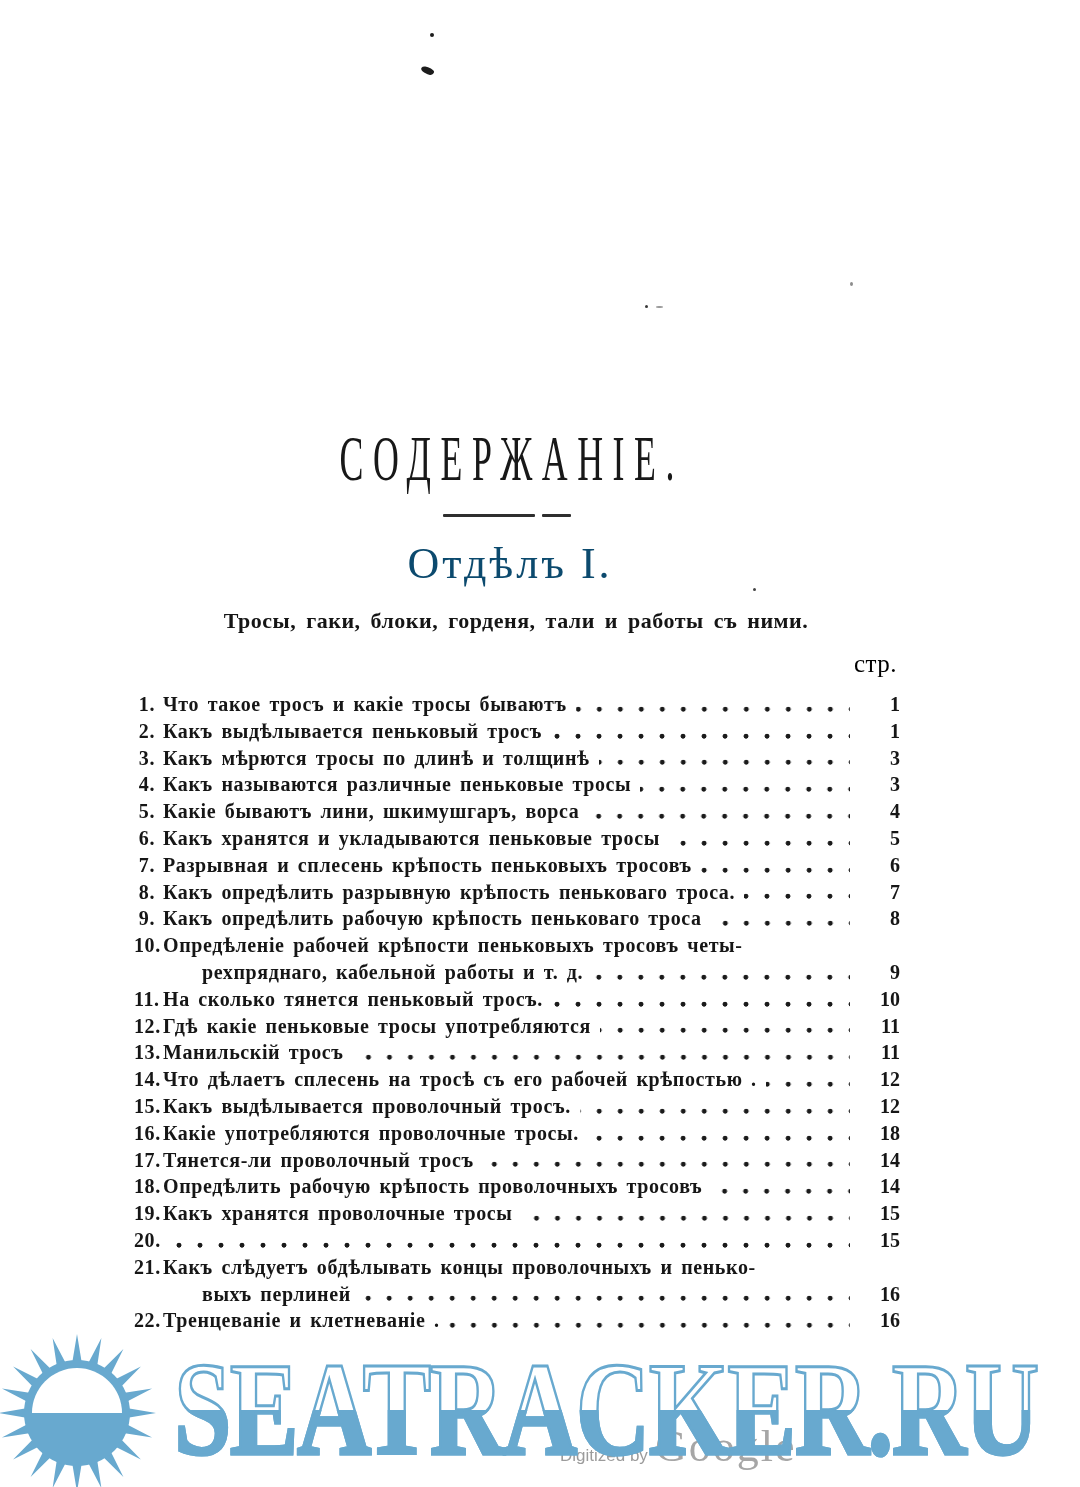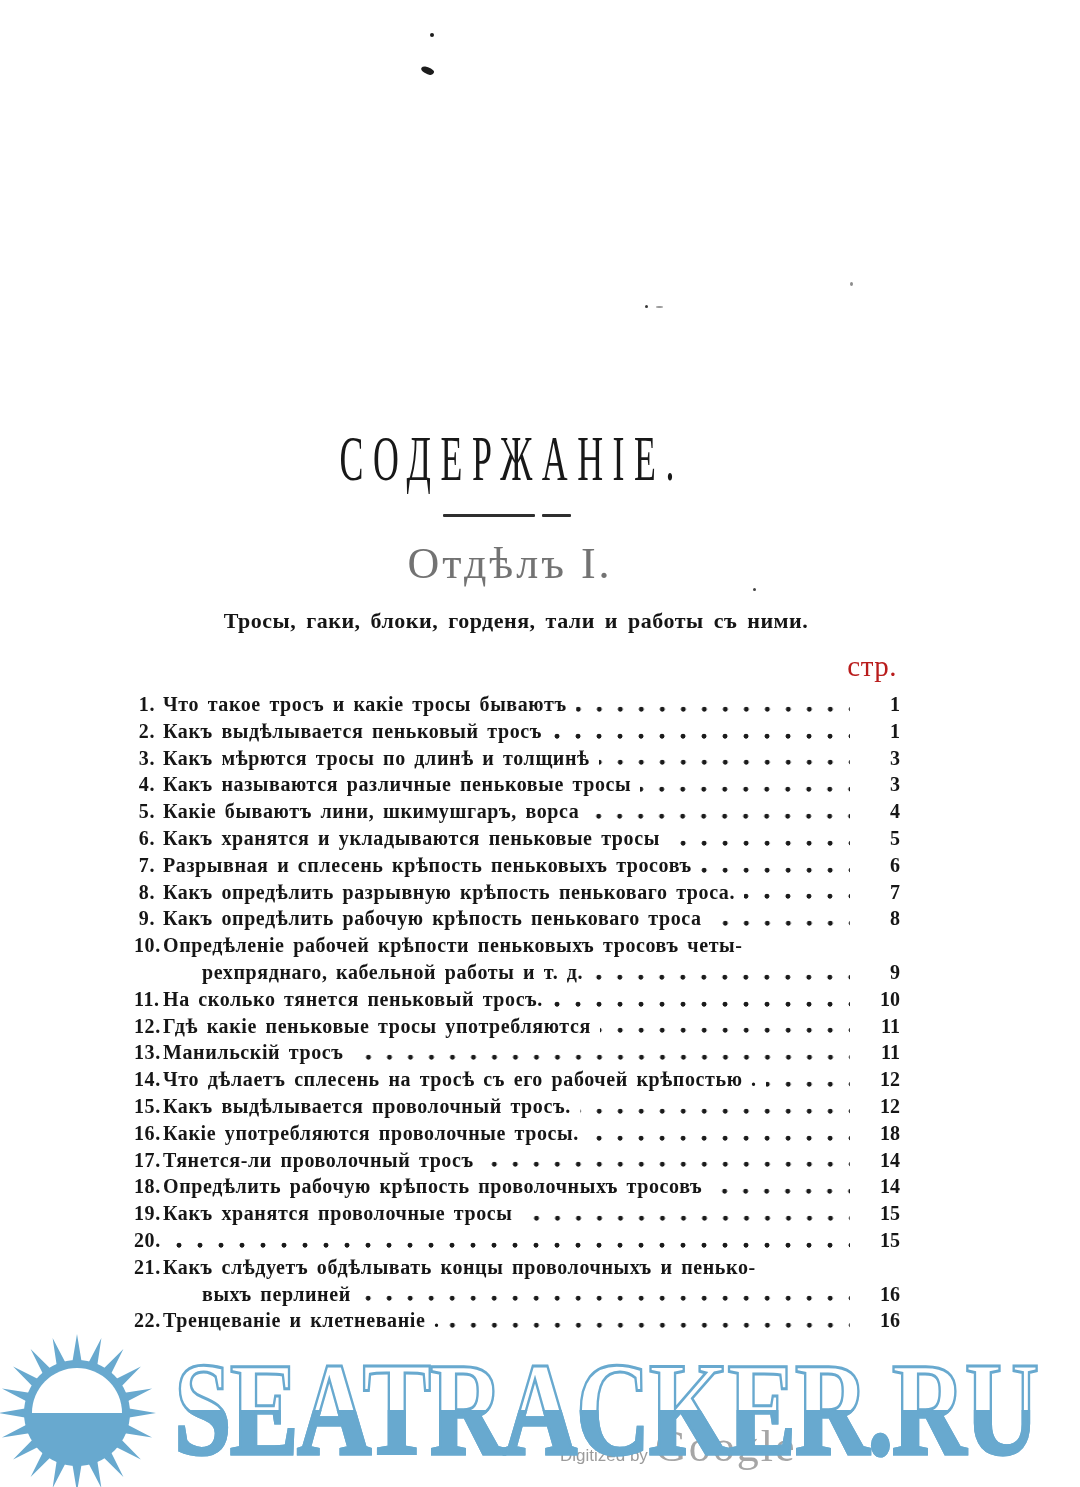--- a/index.html
+++ b/index.html
@@ -26,32 +26,32 @@
     font-size:64px; font-weight:normal; line-height:70px; letter-spacing:17px;
     text-indent:17px; white-space:nowrap; color:#181818;
     transform:scaleX(0.56); transform-origin:507px 50%;
   }
   .divider { position:absolute; left:443px; top:514px; width:128px; display:flex; gap:7px; }
   .divider span { height:3px; background:#2e2e2e; border-radius:1px; }
   .divider .d1 { width:92px; } .divider .d2 { flex:1; }
 
   .section {
     position:absolute; left:0; top:538px; width:1020px; text-align:center;
-    font-size:44px; font-weight:normal; letter-spacing:3px; color:#737373;
+    font-size:44px; font-weight:normal; letter-spacing:3px; color:#0c4a6e;
   }
   .subtitle {
     position:absolute; left:0; top:608px; width:1020px; text-align:center;
     font-size:22px; font-weight:bold; letter-spacing:0.5px; word-spacing:4px; color:#151515;padding-left:12px;
   }
 
   
   .content { position:absolute; left:134px; top:0; width:766px; }
   .strcol {
     position:absolute; top:650px; right:3px;
-    font-size:29px; letter-spacing:0.5px; color:#b91c1c;margin-left:16px;
+    font-size:25px; letter-spacing:0.5px; color:#000000;margin-left:16px;
   }
   .toc { position:absolute; top:691px; left:0; right:0; }
   .row { font-size:20px; font-weight:bold; line-height:26.8px;
          letter-spacing:0.6px; word-spacing:3px; color:#161616; }
   .line { display:flex; align-items:baseline; }
   .num { width:29px; flex:none; text-align:right; padding-right:8px; white-space:nowrap; }
   .txt { white-space:nowrap;text-align:center; }
   .dots {
     flex:1 1 auto; align-self:stretch; min-width:10px; margin:0 6px 0 9px;
     background-image:radial-gradient(circle at 3px 3.2px, #1a1a1a 2.1px, rgba(0,0,0,0) 2.8px);

